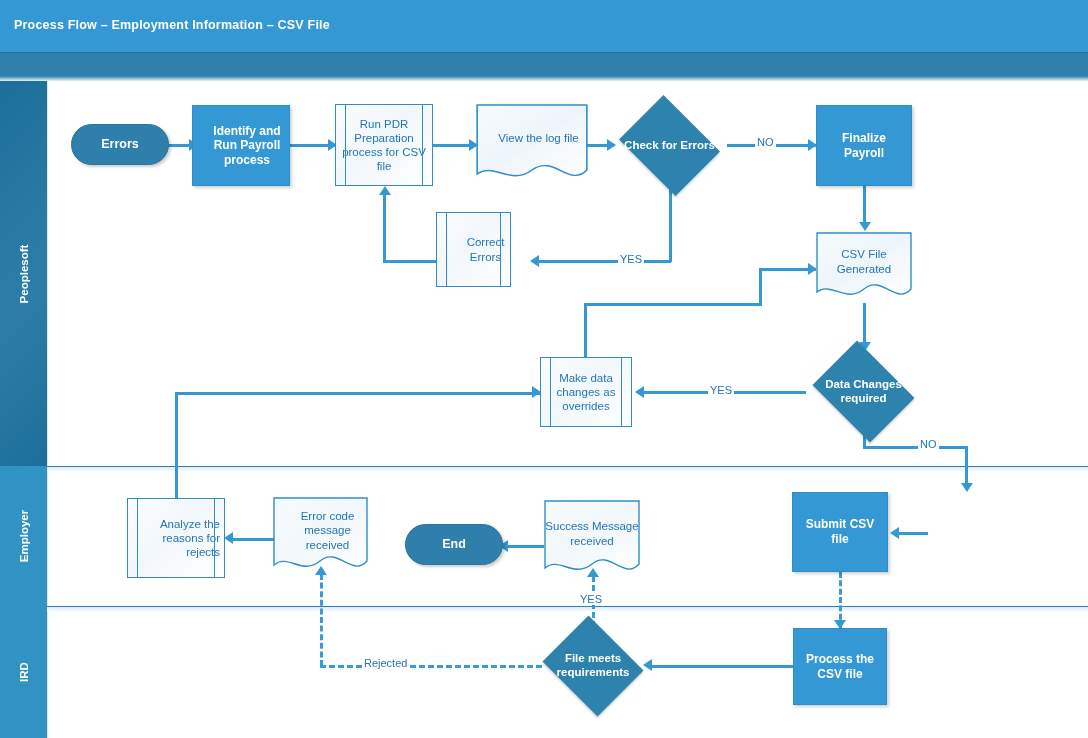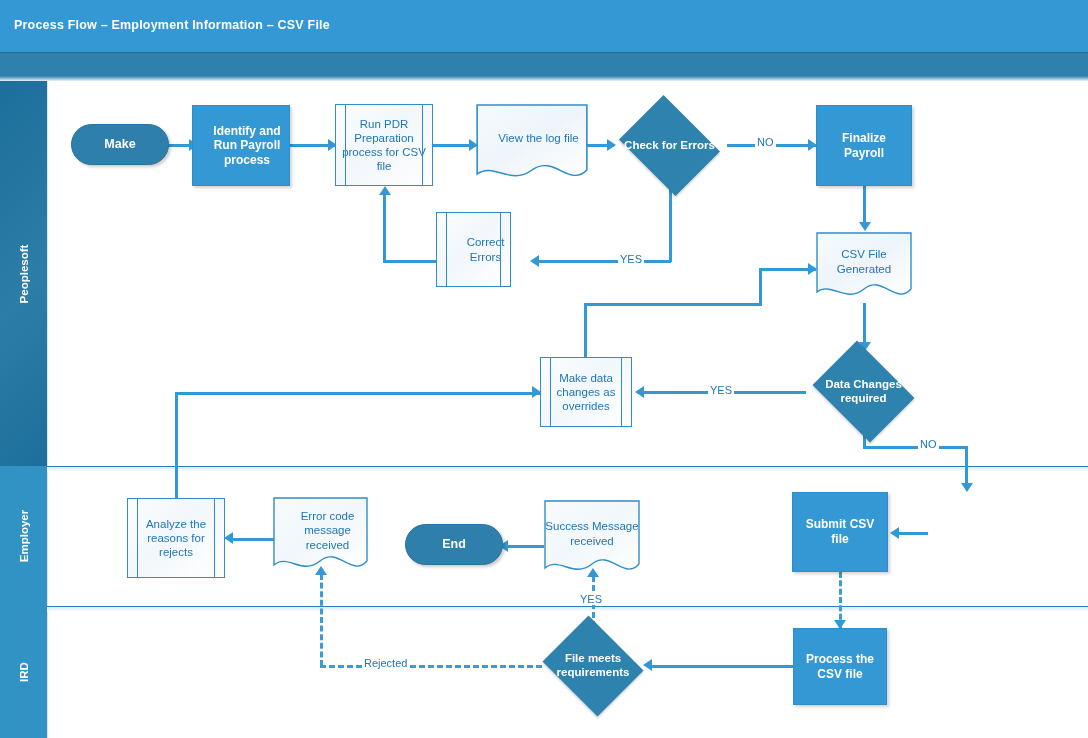--- a/index.html
+++ b/index.html
@@ -164,21 +164,21 @@
   <div class="v-dash" style="left:592px;top:576px;height:51px;"></div>
   <div class="arrow ar-up" style="left:587px;top:568px;"></div>
   <div class="edge-lbl" style="left:578px;top:593px;">YES</div>
 
   <div class="h-dash" style="left:320px;top:665px;width:222px;"></div>
   <div class="v-dash" style="left:320px;top:574px;height:92px;"></div>
   <div class="arrow ar-up" style="left:315px;top:566px;"></div>
   <div class="edge-lbl" style="left:362px;top:657px;">Rejected</div>
 
   <div class="node pill" style="left:71px;top:124px;width:98px;height:41px;">
-    <span class="lbl">Make</span>
+    <span class="lbl">Errors</span>
   </div>
 
   <div class="node fill-proc" style="left:192px;top:105px;width:98px;height:81px;padding-left:12px;">
     <span class="lbl">Identify and Run Payroll process</span>
   </div>
 
   <div class="node pre-proc" style="left:335px;top:104px;width:98px;height:82px;">
     <span class="bar-l"></span>
     <span class="bar-r"></span>
     <span class="lbl">Run PDR Preparation process for CSV file</span>
@@ -231,21 +231,21 @@
     <span class="bar-l"></span>
     <span class="bar-r"></span>
     <span class="lbl">Make data changes as overrides</span>
   </div>
 
   <div class="diamond-wrap" style="left:806px;top:347px;width:115px;height:89px;">
     <div class="diamond-shape"></div>
     <div class="dlbl">Data Changes required</div>
   </div>
 
-  <div class="node pre-proc" style="left:127px;top:498px;width:98px;height:80px;">
+  <div class="node pre-proc" style="left:127px;top:498px;width:98px;height:80px;text-align:right;">
     <span class="bar-l"></span>
     <span class="bar-r"></span>
     <span class="lbl">Analyze the reasons for rejects</span>
   </div>
 
   <div class="node doc" style="left:273px;top:497px;width:95px;height:80px;padding-left:14px;">
     <svg viewBox="0 0 95 80" preserveAspectRatio="none">
       <defs>
           <linearGradient id="g3" x1="0" y1="0" x2="1" y2="1">
         <stop offset="0%" stop-color="#f8fbfe"></stop>

